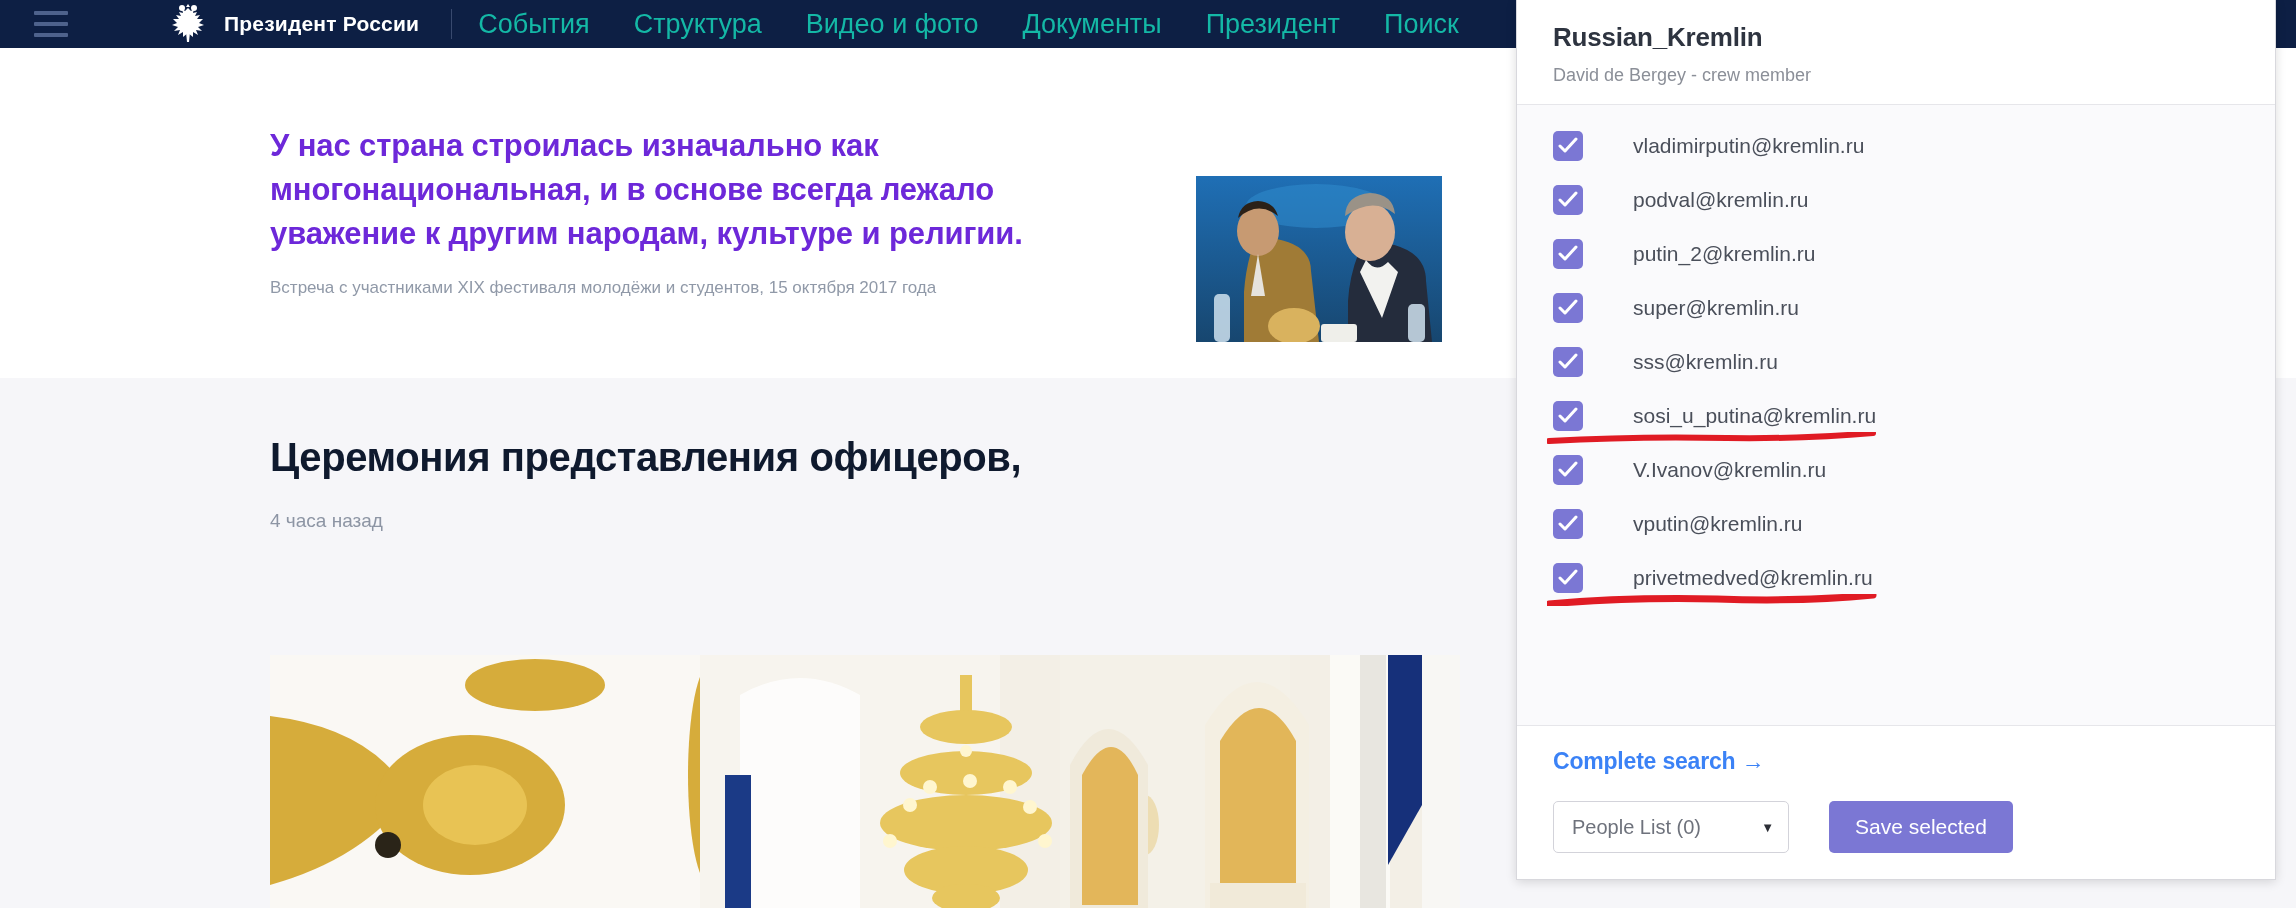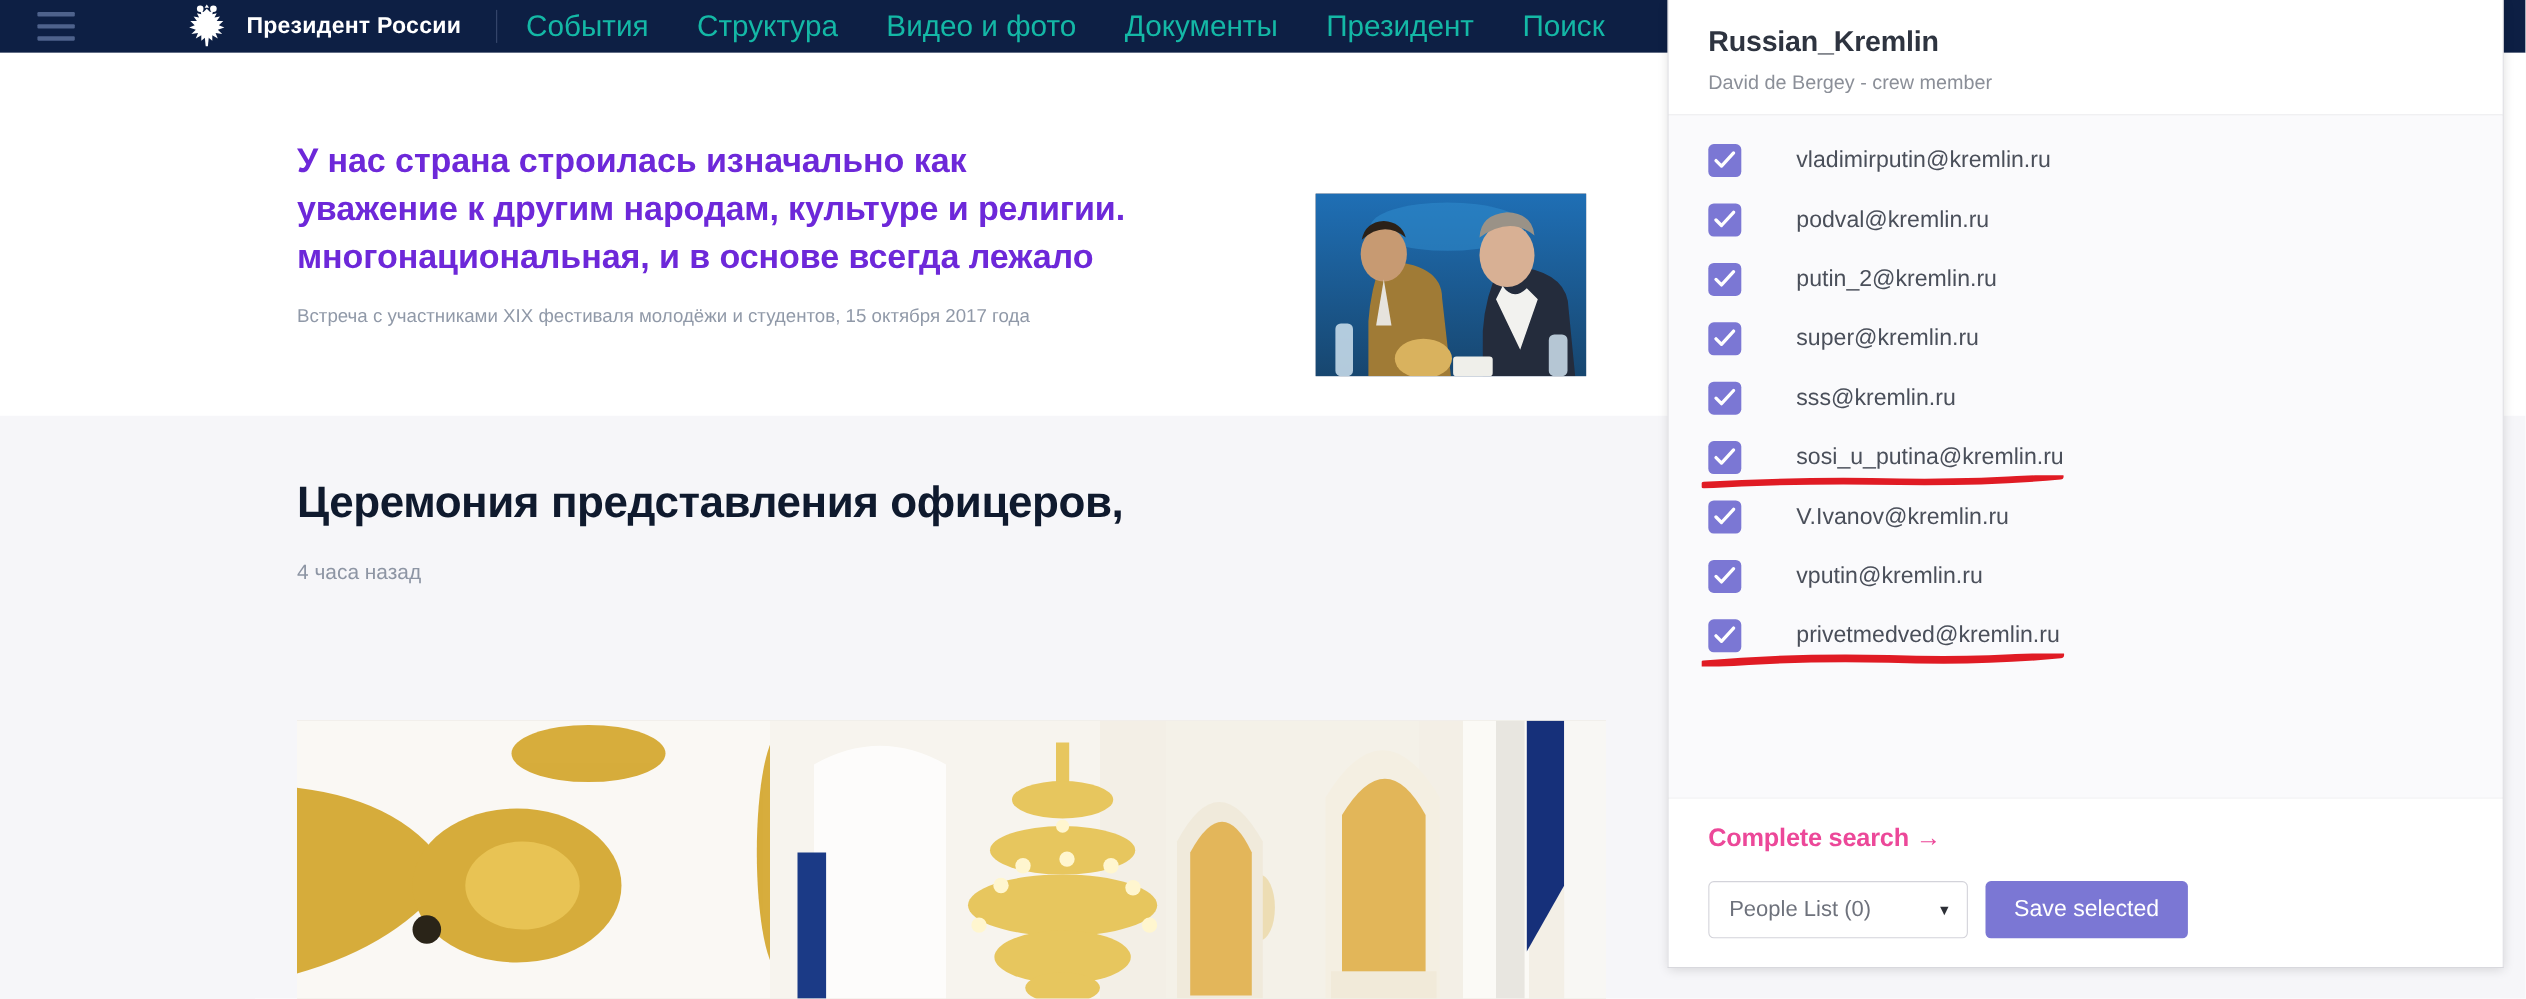--- a/index.html
+++ b/index.html
@@ -84,24 +84,24 @@
     flex:none; position:relative;
   }
   .cbx svg { position:absolute; left:5px; top:6px; }
   .row-label {
     margin-left:26px; font-size:21px; color:#4a4f5a; white-space:nowrap;
   }
   .underline { position:absolute; left:30px; bottom:-1px; width:330px; height:12px; pointer-events:none; }
 
   .panel-foot { flex:none; background:#ffffff; padding:22px 36px 26px 36px; }
   .complete-link {
-    display:inline-block; font-size:23px; font-weight:bold; color:#ec4899;
+    display:inline-block; font-size:23px; font-weight:bold; color:#3b82f6;
     text-decoration:none; letter-spacing:-.2px;
   }
-  .foot-controls { display:flex; align-items:center; gap:16px; margin-top:26px; }
+  .foot-controls { display:flex; align-items:center; gap:40px; margin-top:26px; }
   .select-box {
     width:236px; height:52px; border:1px solid #d3d3da; border-radius:5px;
     background:#ffffff; display:flex; align-items:center; justify-content:space-between;
     padding:0 14px 0 18px;
   }
   .select-value { font-size:20px; color:#6e727c; }
   .caret { font-size:13px; color:#2c2f36; }
   .save-btn {
     height:52px; padding:0 26px; background:#7b77d4; border:none; border-radius:5px;
     color:#ffffff; font-size:21px; font-family:"Liberation Sans", sans-serif;
@@ -140,22 +140,22 @@
       <a href="#">Документы</a>
       <a href="#">Президент</a>
       <a href="#">Поиск</a>
     </div>
   </div>
 
   <div class="quote-band">
     <div class="quote-inner">
       <div class="quote-text">
         <div>У нас страна строилась изначально как</div>
+        <div>многонациональная, и в основе всегда лежало</div>
         <div>уважение к другим народам, культуре и религии.</div>
-        <div>многонациональная, и в основе всегда лежало</div>
       </div>
       <div class="quote-caption">Встреча с участниками XIX фестиваля молодёжи и студентов, 15 октября 2017 года</div>
     </div>
 
     <div class="quote-photo">
       <svg width="246" height="166" viewBox="0 0 246 166" preserveAspectRatio="none">
         <defs>
           <linearGradient id="bgblue" x1="0" y1="0" x2="0" y2="1">
             <stop offset="0" stop-color="#1f6fb5"></stop>
               <stop offset="1" stop-color="#17466f"></stop>

